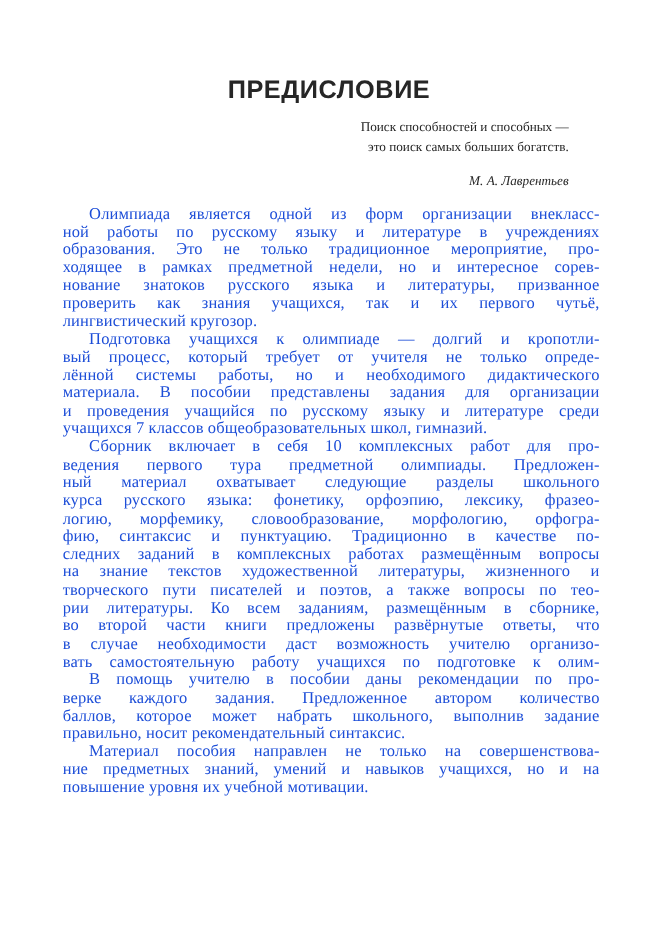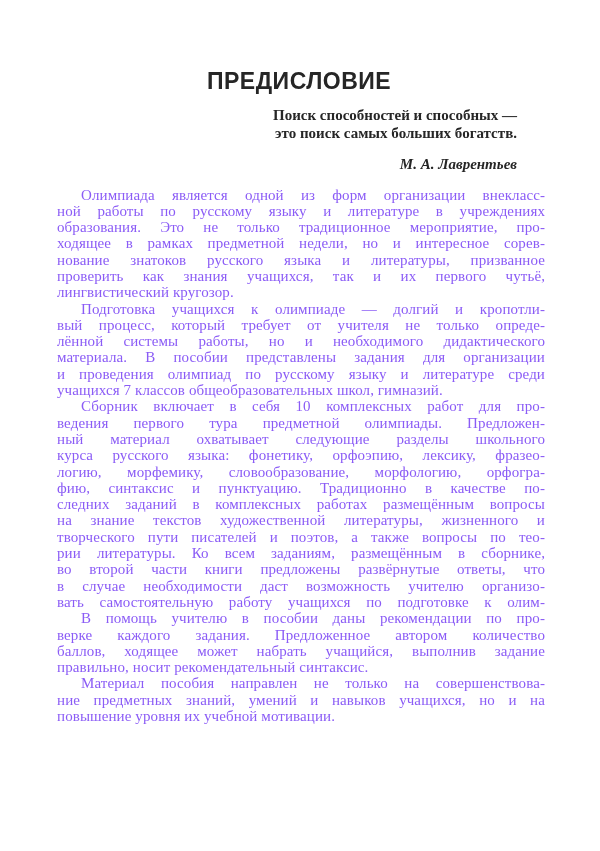--- a/index.html
+++ b/index.html
@@ -26,35 +26,34 @@
     font-weight: bold;
     font-size: 23px;
     line-height: 27px;
     letter-spacing: 0.5px;
     color: #262626;
   }
   .epigraph {
     margin-top: 12px;
     margin-right: 28px;
     text-align: right;
-    font-size: 15px;
+    font-size: 12px;
     line-height: 17.5px;
     color: #262626;
-    font-weight: bold;
   }
   .ep-author {
     font-style: italic;
     margin-top: 14px;
   }
   .body-text {
     margin-top: 13px;
     font-size: 15px;
     line-height: 16.3px;
     letter-spacing: 0.1px;
-    color: #8b5cf6;
+    color: #1d4ed8;
   }
   .paragraph { margin: 0; }
   .line {
     text-align: justify;
     text-align-last: justify;
     white-space: normal;
   }
   .line.first { text-indent: 24px; }
   .line.last  { text-align-last: left; }
   .page-number {
@@ -90,21 +89,21 @@
       <div class="line">нование знатоков русского языка и литературы, призванное</div>
       <div class="line">проверить как знания учащихся, так и их первого чутьё,</div>
       <div class="line last">лингвистический кругозор.</div>
     </div>
 
     <div class="paragraph">
       <div class="line first">Подготовка учащихся к олимпиаде — долгий и кропотли-</div>
       <div class="line">вый процесс, который требует от учителя не только опреде-</div>
       <div class="line">лённой системы работы, но и необходимого дидактического</div>
       <div class="line">материала. В пособии представлены задания для организации</div>
-      <div class="line">и проведения олимпиад по русскому языку и литературе среди</div>
+      <div class="line">и проведения учащийся по русскому языку и литературе среди</div>
       <div class="line last">учащихся 7 классов общеобразовательных школ, гимназий.</div>
     </div>
 
     <div class="paragraph">
       <div class="line first">Сборник включает в себя 10 комплексных работ для про-</div>
       <div class="line">ведения первого тура предметной олимпиады. Предложен-</div>
       <div class="line">ный материал охватывает следующие разделы школьного</div>
       <div class="line">курса русского языка: фонетику, орфоэпию, лексику, фразео-</div>
       <div class="line">логию, морфемику, словообразование, морфологию, орфогра-</div>
       <div class="line">фию, синтаксис и пунктуацию. Традиционно в качестве по-</div>
@@ -113,21 +112,21 @@
       <div class="line">творческого пути писателей и поэтов, а также вопросы по тео-</div>
       <div class="line">рии литературы. Ко всем заданиям, размещённым в сборнике,</div>
       <div class="line">во второй части книги предложены развёрнутые ответы, что</div>
       <div class="line">в случае необходимости даст возможность учителю организо-</div>
       <div class="line">вать самостоятельную работу учащихся по подготовке к олим-</div>
     </div>
 
     <div class="paragraph">
       <div class="line first">В помощь учителю в пособии даны рекомендации по про-</div>
       <div class="line">верке каждого задания. Предложенное автором количество</div>
-      <div class="line">баллов, ходящее может набрать учащийся, выполнив задание</div>
+      <div class="line">баллов, которое может набрать школьного, выполнив задание</div>
       <div class="line last">правильно, носит рекомендательный синтаксис.</div>
     </div>
 
     <div class="paragraph">
       <div class="line first">Материал пособия направлен не только на совершенствова-</div>
       <div class="line">ние предметных знаний, умений и навыков учащихся, но и на</div>
       <div class="line last">повышение уровня их учебной мотивации.</div>
     </div>
 
   </div>

